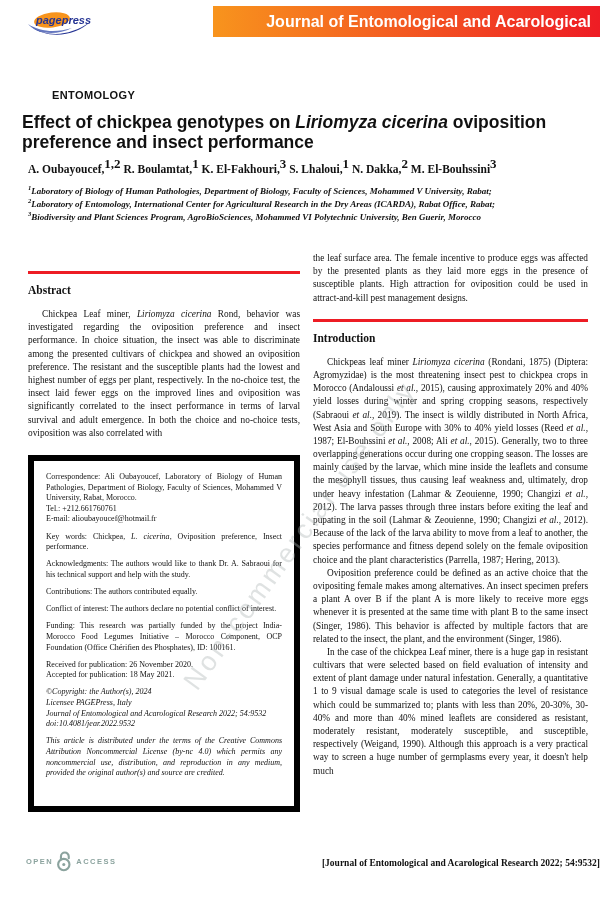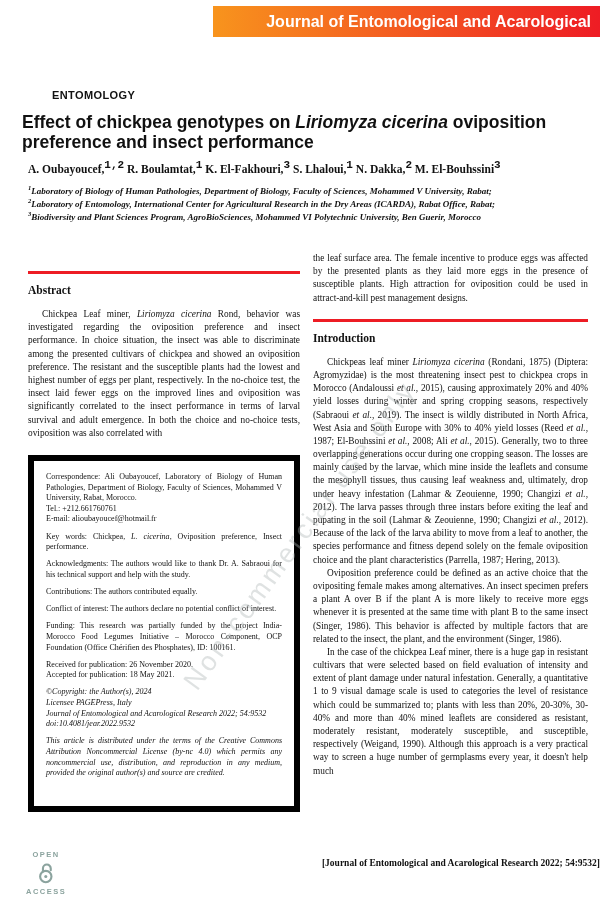--- a/index.html
+++ b/index.html
@@ -54,21 +54,21 @@
   }
   .title{
     position:absolute;left:22px;top:112px;width:556px;
     font-family:"Liberation Sans", sans-serif;
     font-weight:bold;font-size:17.5px;line-height:1.17;
   }
   .authors{
     position:absolute;left:28px;top:163px;width:556px;
     font-weight:bold;font-size:11.5px;
   }
-  .authors sup{font-size:11px;font-family:Liberation Mono, monospace;}
+  .authors sup{font-size:13px;}
   .affiliations{
     position:absolute;left:28px;top:185px;width:560px;
     font-weight:bold;font-style:italic;font-size:9px;line-height:1.45;
   }
   .affiliations sup{font-size:6.5px;}
   
   .columns{
     position:absolute;left:28px;top:252px;width:560px;
     display:flex;gap:13px;
   }
@@ -96,37 +96,45 @@
   .info-box .ib{margin-bottom:6.5px;}
   .info-box .ib:last-child{margin-bottom:16px;}
   .info-box .italic{font-style:italic;}
   .info-box .tight div{margin:0;}
   
   .open-access{
     position:absolute;left:26px;top:850px;
     display:flex;align-items:center;gap:3px;
     color:var(--oa-color);
     font-family:"Liberation Sans", sans-serif;
-    font-size:7.5px;letter-spacing:1.5px;font-weight:bold;flex-direction:column;
+    font-size:7.5px;letter-spacing:1.5px;font-weight:bold;
   }
   .footer-citation{
     position:absolute;left:0;top:858px;width:100%;
     text-align:right;
     font-weight:bold;font-size:9.5px;
   }
   i{font-style:italic;}
   sup{line-height:0;}
 </style>
 </head>
 <body>
 
 <div class="page">
 
   <div class="watermark">Non-commercial use only</div>
 
+  <div class="logo">
+    <svg width="86" height="36" viewBox="0 0 86 36">
+      <ellipse cx="26" cy="12" rx="18" ry="7.5" fill="#f7941d" transform="rotate(-7 26 12)"></ellipse>
+      <text x="10" y="16" font-family="Liberation Sans, sans-serif" font-size="11" font-weight="bold" font-style="italic" fill="#253494">pagepress</text>
+      <path d="M4 18 C 22 30, 44 28, 64 14 C 50 28, 22 32, 4 18 Z" fill="#253494"></path>
+      <path d="M2 16 C 14 24, 30 25, 46 20 C 30 28, 10 26, 2 16 Z" fill="#4a5fb4" opacity="0.85"></path>
+    </svg>
+  </div>
 
   <div class="banner">Journal of Entomological and Acarological Research 2022; volume 54:9532</div>
 
   <div class="kicker">ENTOMOLOGY</div>
 
   <h1 class="title">Effect of chickpea genotypes on <i>Liriomyza cicerina</i> oviposition preference and insect performance</h1>
 
   <div class="authors">A. Oubayoucef,<sup>1,2</sup> R. Boulamtat,<sup>1</sup> K. El-Fakhouri,<sup>3</sup> S. Lhaloui,<sup>1</sup> N. Dakka,<sup>2</sup> M. El-Bouhssini<sup>3</sup></div>
 
   <div class="affiliations">

